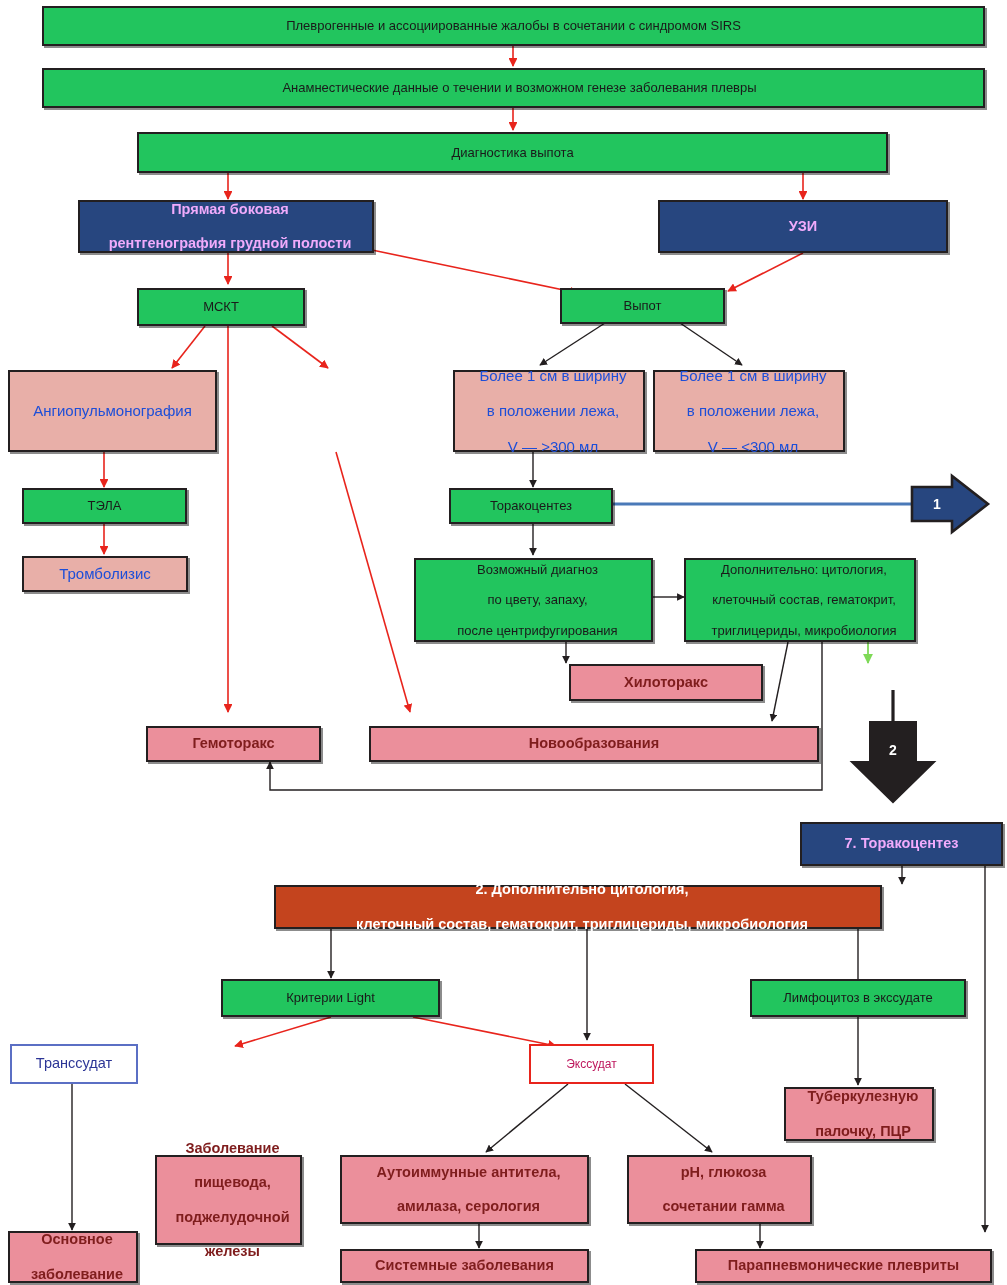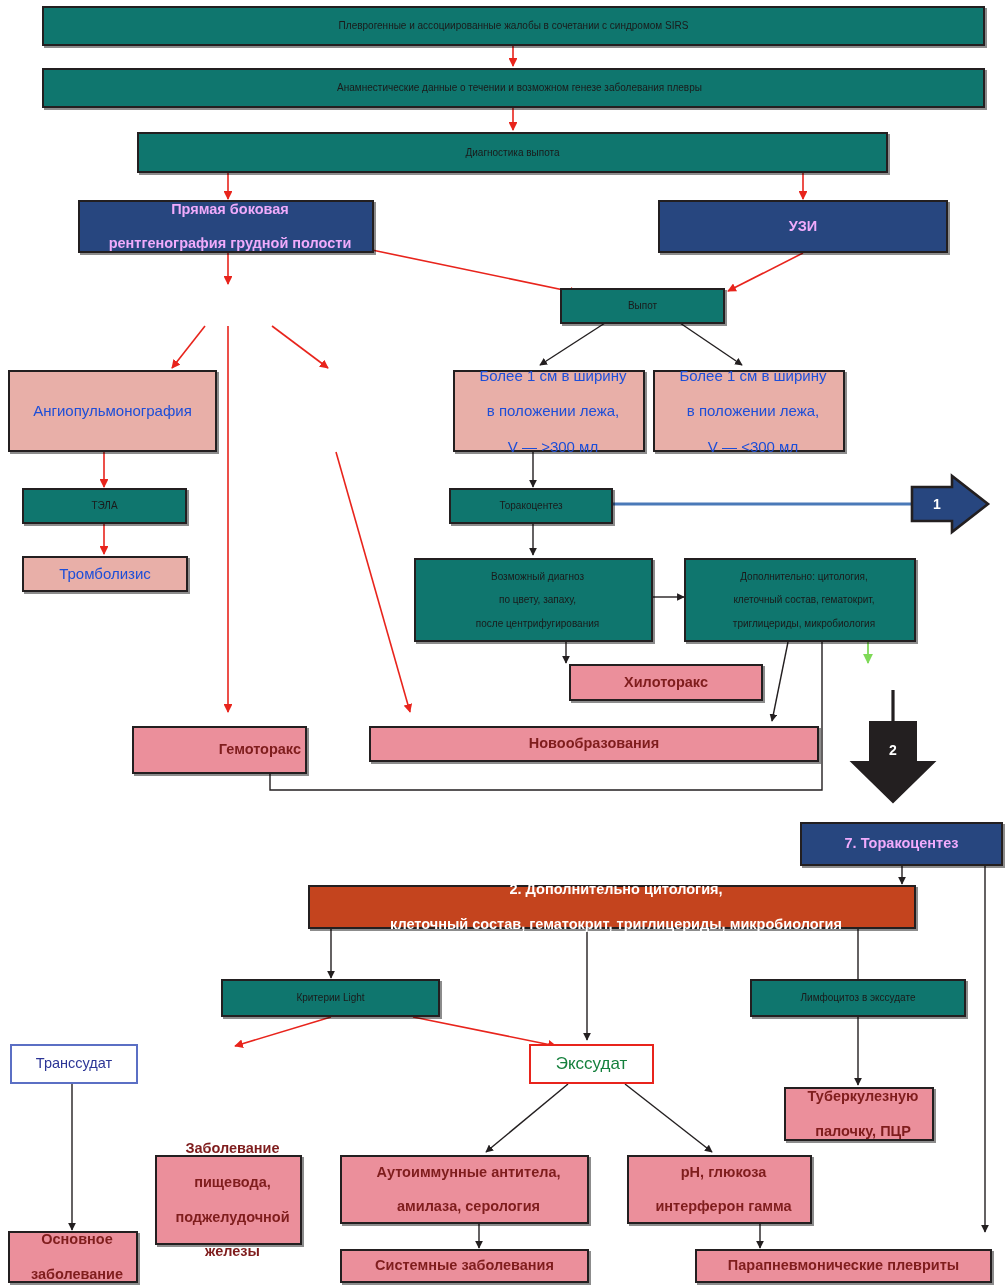--- a/index.html
+++ b/index.html
@@ -3,27 +3,27 @@
 <meta charset="utf-8">
 <style>
   html,body{margin:0;padding:0;background:#ffffff;}
   body{font-family:"Liberation Sans","DejaVu Sans",sans-serif;}
   #stage{position:relative;width:1007px;height:1285px;background:#fff;overflow:hidden;}
   svg#wires{position:absolute;left:0;top:0;width:1007px;height:1285px;pointer-events:none;}
   .node{position:absolute;box-sizing:border-box;display:flex;align-items:center;
         justify-content:center;text-align:center;border:2px solid #231f20;
         box-shadow:2px 2px 0 rgba(0,0,0,.45);line-height:1.18;}
   .node span{display:block;width:100%;padding:0 4px;}
-  .orange{background:#0f766e;color:#1a1a1a;font-size:10px;}
+  .orange{background:#22c55e;color:#1a1a1a;font-size:13px;}
   .navy{background:#27467f;color:#f0abfc;font-size:14.5px;font-weight:bold;}
   .pinklight{background:#e8afa8;color:#1d4ed8;font-size:15px;}
   .pinkrose{background:#eb8f9b;color:#7f1d1d;font-size:14.5px;font-weight:bold;}
-  .brick{background:#c4441e;color:#ffffff;font-size:14.5px;font-weight:bold;margin-left:34px;}
+  .brick{background:#c4441e;color:#ffffff;font-size:14.5px;font-weight:bold;}
   .whiteblue{background:#ffffff;color:#2c3596;font-size:14.5px;border:2px solid #5b6fc4;box-shadow:none;}
-  .whitered{background:#ffffff;color:#15803d;font-size:17px;border:2px solid #e8241c;box-shadow:none;}
+  .whitered{background:#ffffff;color:#be185d;font-size:12px;border:2px solid #e8241c;box-shadow:none;}
   .marker{position:absolute;color:#fff;font-size:14px;font-weight:bold;
           display:flex;align-items:center;justify-content:center;}
   .marker .mlabel{position:relative;z-index:2;}
 </style>
 </head>
 <body>
 
 <div id="stage">
 
   <svg id="wires" viewBox="0 0 1007 1285" xmlns="http://www.w3.org/2000/svg">
@@ -106,20 +106,23 @@
     <span>
       <span>Прямая боковая</span><br>
       <span>рентгенография грудной полости</span>
     </span>
   </div>
 
   <div class="node navy" style="left:658px;top:200px;width:290px;height:53px;">
     <span>УЗИ</span>
   </div>
 
+  <div class="node orange" style="left:137px;top:288px;width:168px;height:38px;">
+    <span>МСКТ</span>
+  </div>
 
   <div class="node orange" style="left:560px;top:288px;width:165px;height:36px;">
     <span>Выпот</span>
   </div>
 
   <div class="node pinklight" style="left:8px;top:370px;width:209px;height:82px;">
     <span>Ангиопульмонография</span>
   </div>
 
 
@@ -164,21 +167,21 @@
       <span>Дополнительно: цитология,</span><br>
       <span>клеточный состав, гематокрит,</span><br>
       <span>триглицериды, микробиология</span>
     </span>
   </div>
 
   <div class="node pinkrose" style="left:569px;top:664px;width:194px;height:37px;">
     <span>Хилоторакс</span>
   </div>
 
-  <div class="node pinkrose" style="left:132px;top:726px;width:175px;height:48px;text-align:right;">
+  <div class="node pinkrose" style="left:146px;top:726px;width:175px;height:36px;">
     <span>Гемоторакс</span>
   </div>
 
   <div class="node pinkrose" style="left:369px;top:726px;width:450px;height:36px;">
     <span>Новообразования</span>
   </div>
 
   <div class="node navy" style="left:800px;top:822px;width:203px;height:44px;">
     <span>7. Торакоцентез</span>
   </div>
@@ -225,21 +228,21 @@
   <div class="node pinkrose" style="left:340px;top:1155px;width:249px;height:69px;">
     <span>
       <span>Аутоиммунные антитела,</span><br>
       <span>амилаза, серология</span>
     </span>
   </div>
 
   <div class="node pinkrose" style="left:627px;top:1155px;width:185px;height:69px;">
     <span>
       <span>pH, глюкоза</span><br>
-      <span>интерферон гамма</span>
+      <span>сочетании гамма</span>
     </span>
   </div>
 
   <div class="node pinkrose" style="left:8px;top:1231px;width:130px;height:52px;">
     <span>
       <span>Основное</span><br>
       <span>заболевание</span>
     </span>
   </div>
 

